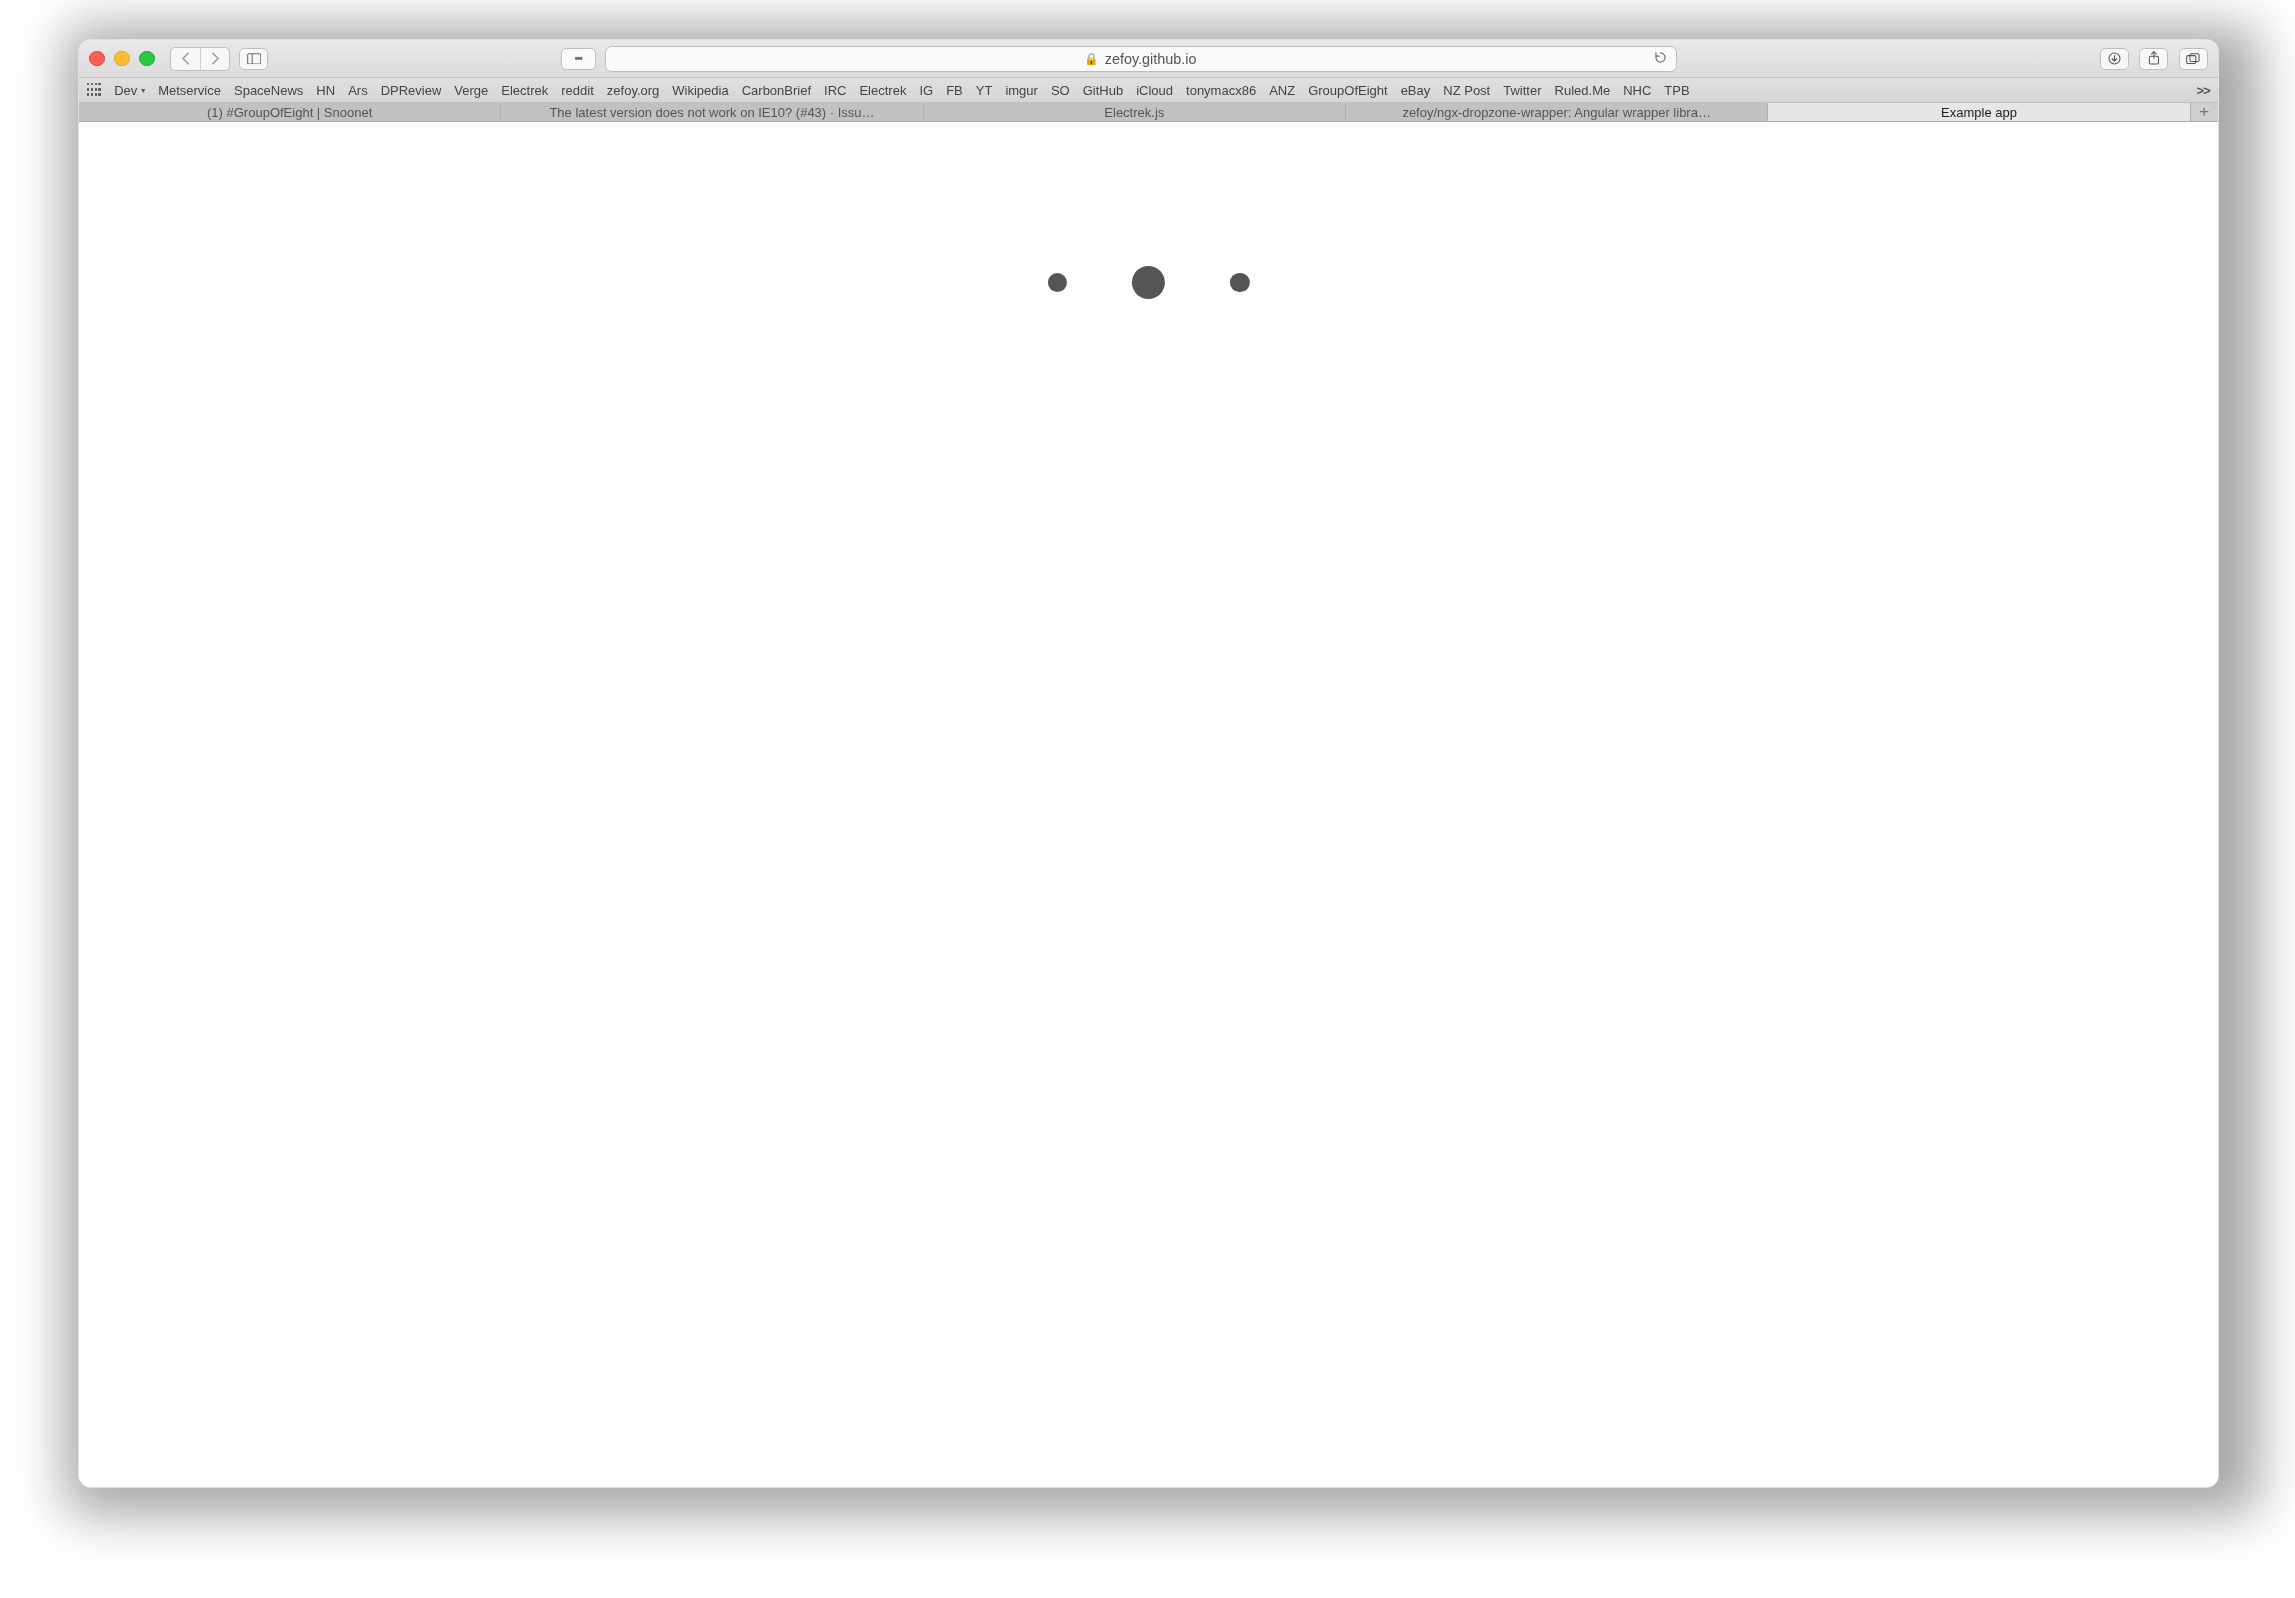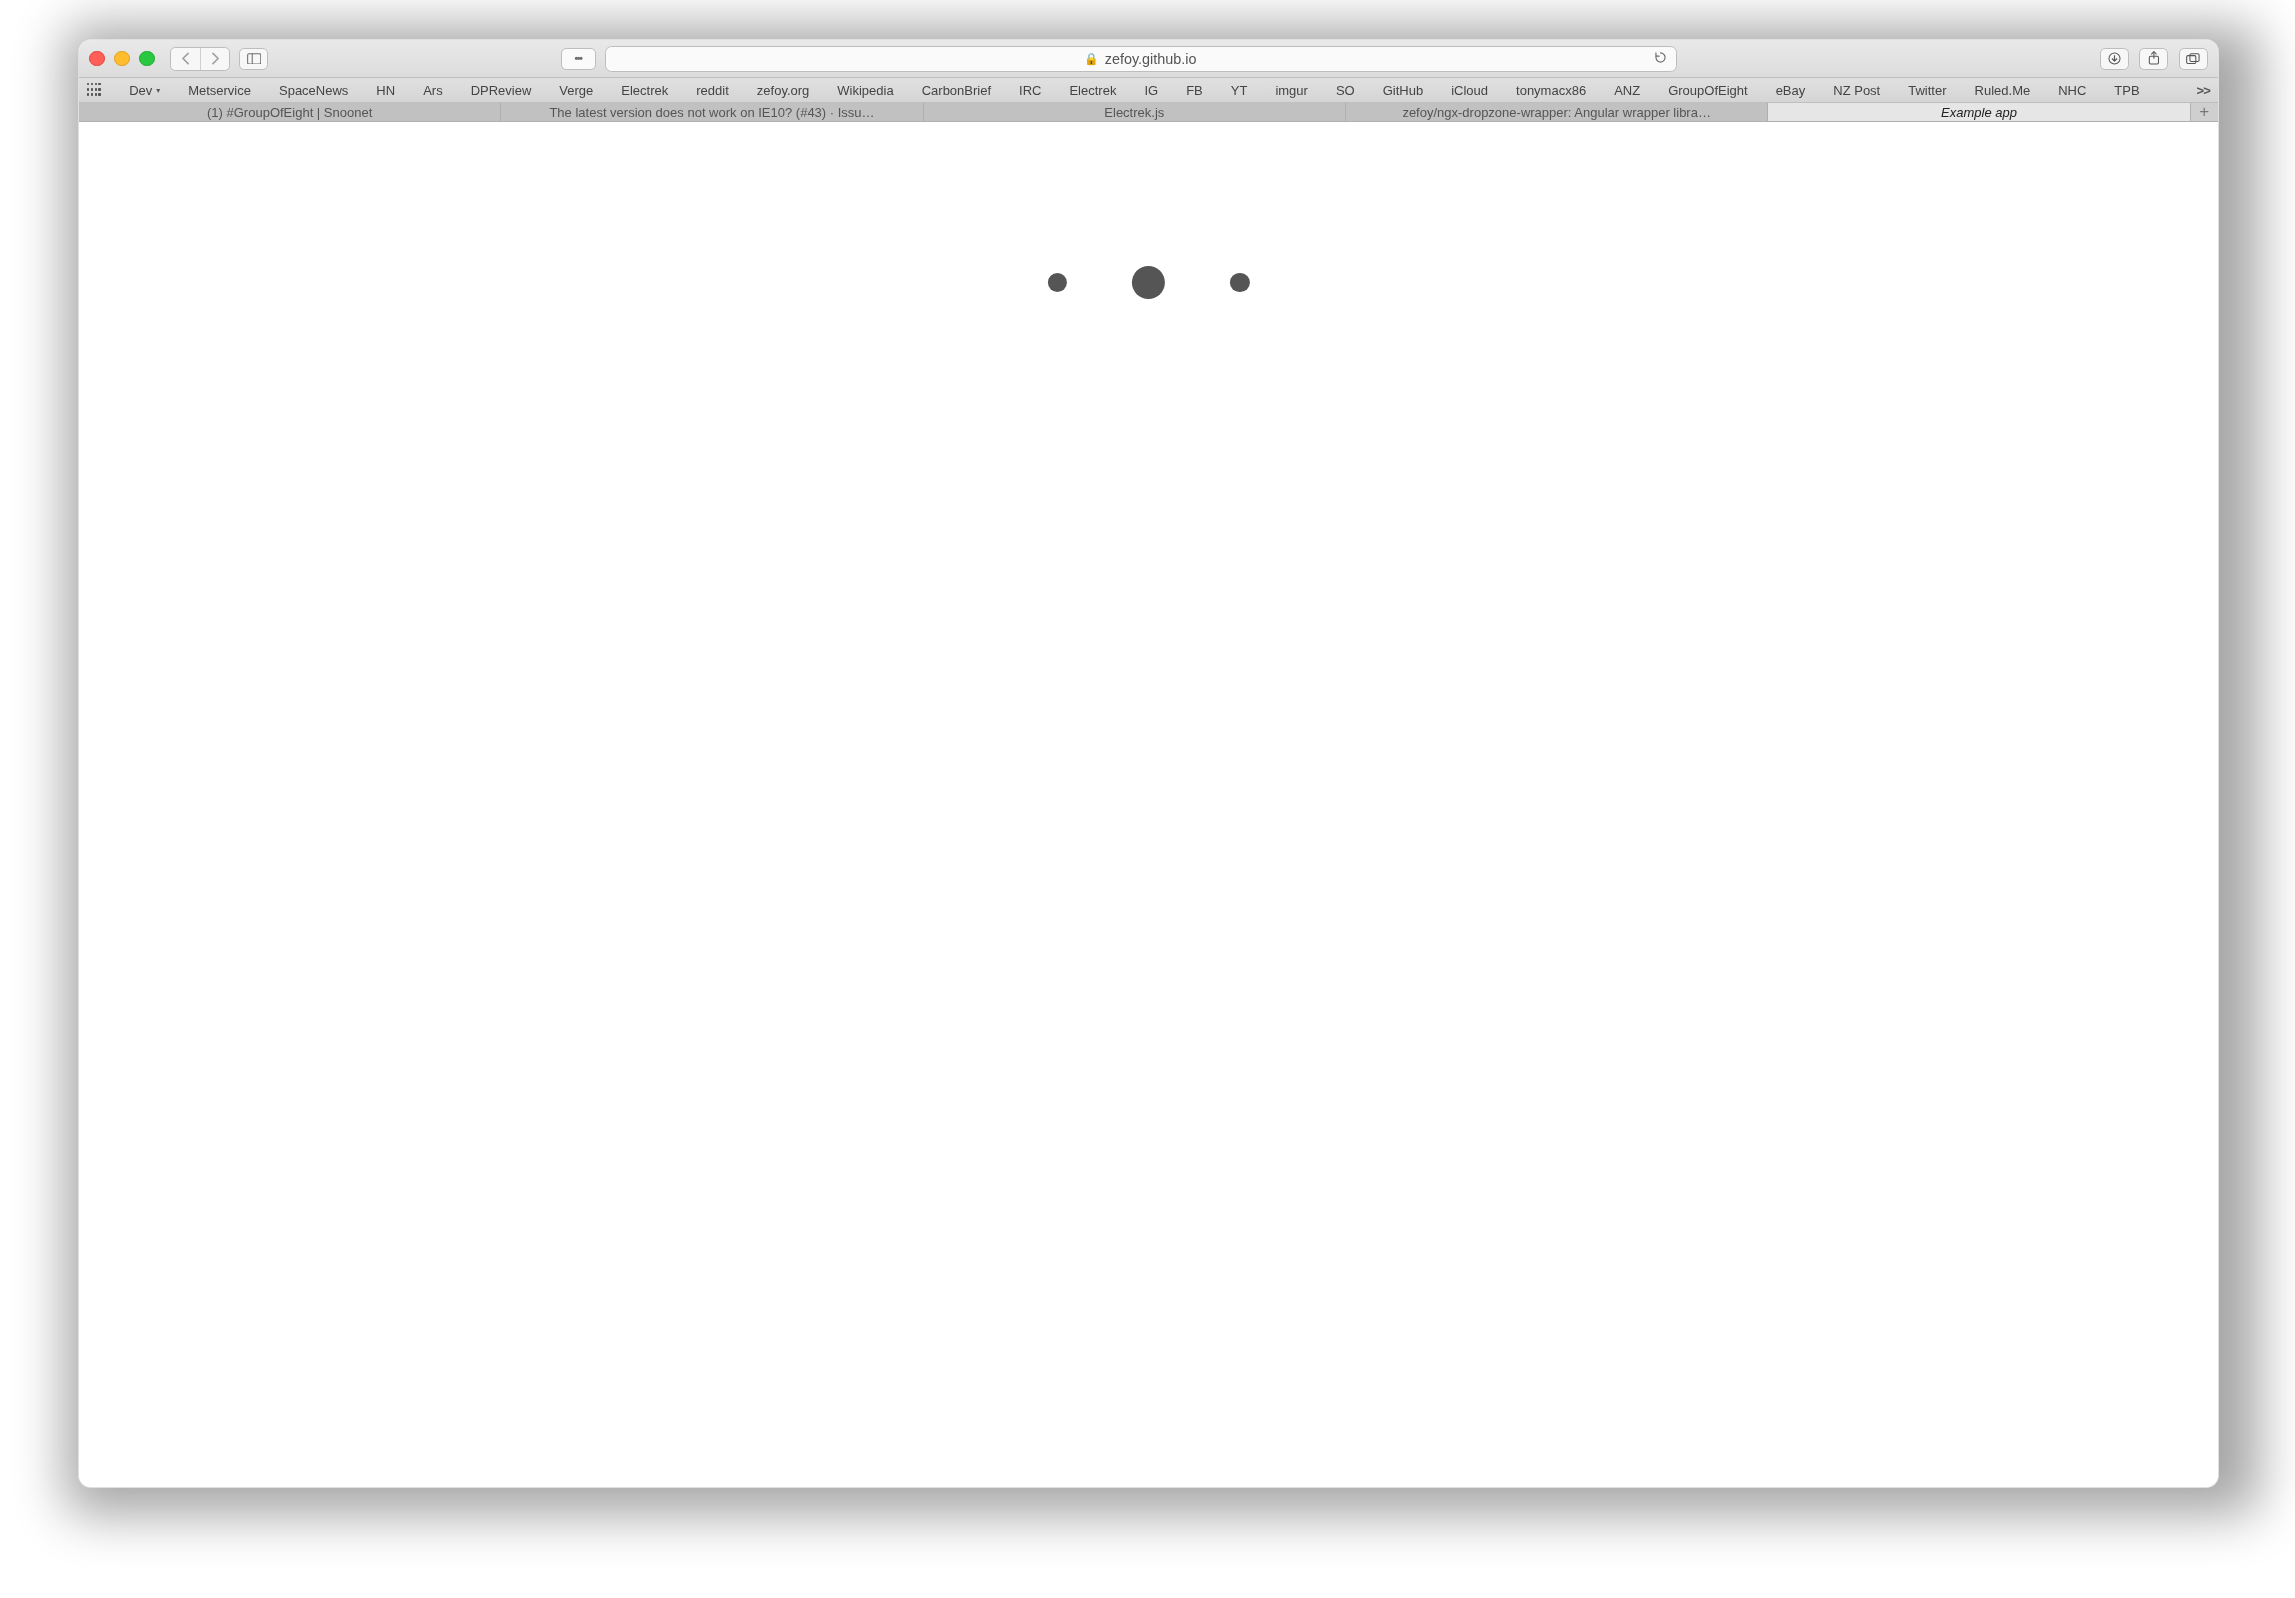--- a/index.html
+++ b/index.html
@@ -76,21 +76,21 @@
     .chip-btn { width:29px; height:22px; border:0.7px solid #bdbdbd; border-radius:5.2px; background:#f7f7f7; display:flex; align-items:center; justify-content:center; color:#555; }
 
     
     .favorites {
       height:25px;
       background: linear-gradient(#e0e0e0,#d5d5d5);
       border-bottom:0.7px solid #bfbfbf;
       display:flex;
       align-items:center;
       padding:0 7.8px;
-      gap:28px;
+      gap:13px;
       font-size:13px;
       color:#444;
     }
     .fav-grid {
       width:14.4px; height:14.4px; display:flex; flex-wrap:wrap; gap:1.3px;
     }
     .fav-grid span { width:2.6px; height:2.6px; background:#555; border-radius:0.7px; }
     .fav-dev { display:flex; align-items:center; gap:3.9px; }
     .fav-dev .dd { font-size:7.8px; color:#555; }
     .fav-overflow { margin-left:auto; font-weight:700; color:#555; letter-spacing:-0.7px; }
@@ -110,21 +110,21 @@
       display:flex;
       align-items:center;
       justify-content:center;
       border-right:0.7px solid #b0b0b0;
       background:#c1c1c1;
       padding:0 10.4px;
       white-space:nowrap;
       overflow:hidden;
       text-overflow:ellipsis;
     }
-    .tab.active { background:#e6e6e6; color:#222;font-style:italic; }
+    .tab.active { background:#e6e6e6; color:#222; }
     .newtab {
       flex:0 0 27.4px;
       display:flex; align-items:center; justify-content:center;
       background:#cfcfcf;
       color:#777;
       font-size:17px;
     }
 
     
     .content {

